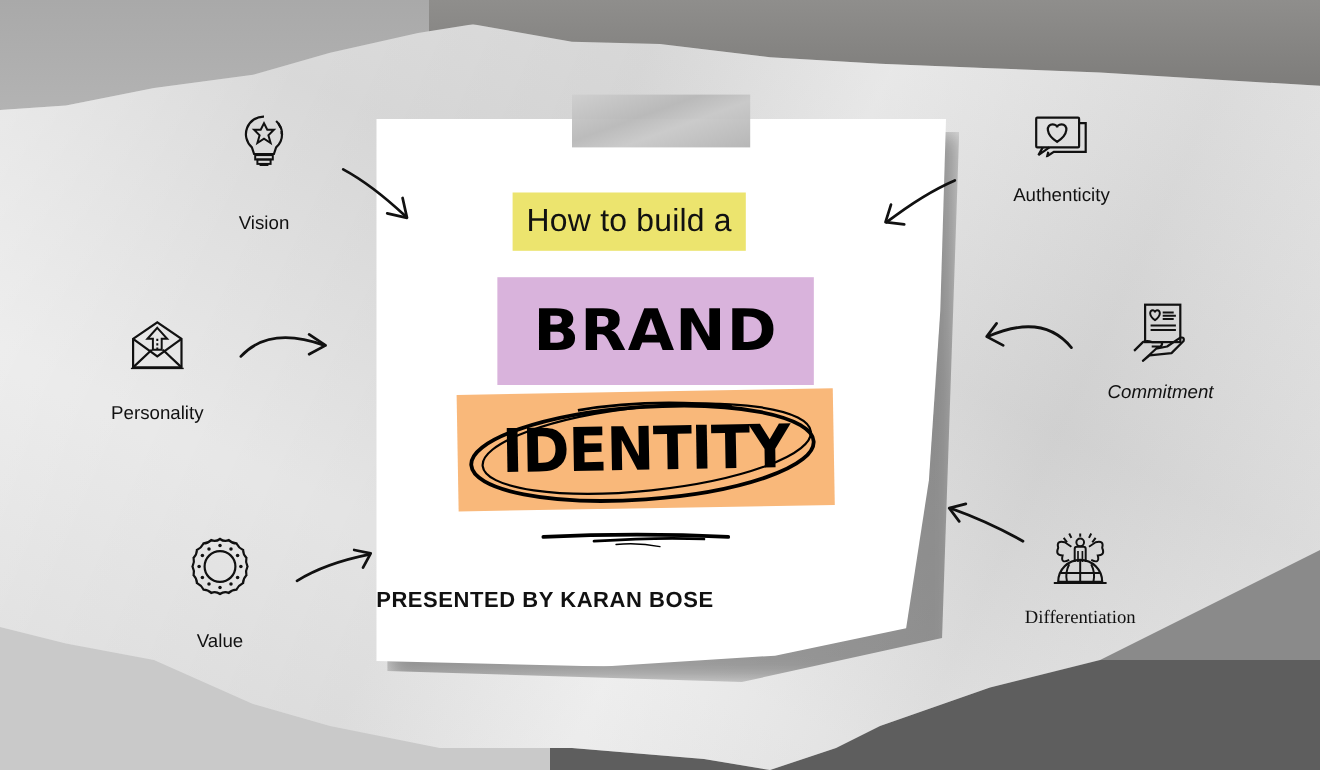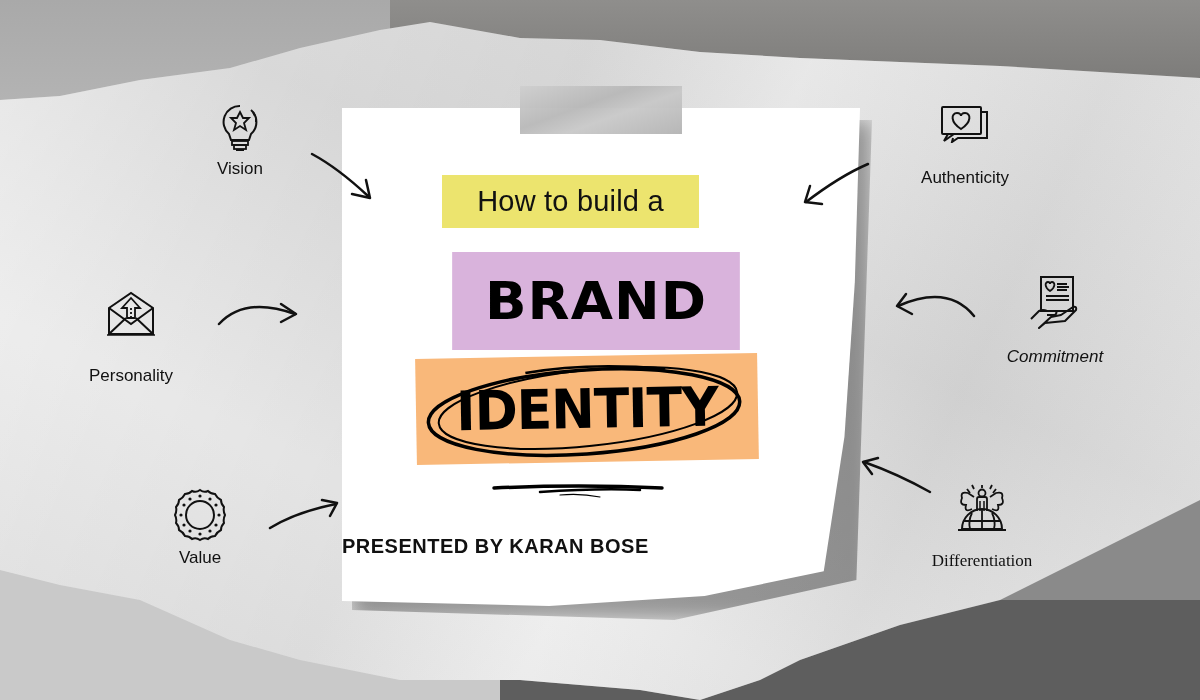--- a/index.html
+++ b/index.html
@@ -41,21 +41,21 @@
     position: absolute; left: 342px; top: 108px; width: 518px; height: 498px;
     background: #ffffff;
     clip-path: polygon(0 0, 100% 0, 99% 35%, 97% 66%, 93% 93%, 70% 98%, 40% 100%, 0 99%);
   }
   .tape {
     position: absolute; left: 520px; top: 86px; width: 162px; height: 48px;
     background: linear-gradient(160deg, #cfcfcf 0%, #b8b8b8 40%, #c8c8c8 60%, #b3b3b3 100%);
     opacity: 0.95;
   }
   .headline-1 {
-    position: absolute; left: 442px; top: 175px; width: 257px; height: 53px;
+    position: absolute; left: 466px; top: 175px; width: 212px; height: 53px;
     background: #ece46e;
     display: flex; align-items: center; justify-content: center;
     font-size: 29px; color: #111; letter-spacing: 0.2px;
   }
   .headline-2 {
     position: absolute; left: 459px; top: 252px; width: 274px; height: 98px;
     background: #d9b3dc;
     display: flex; align-items: center; justify-content: center;
     font-family: "DejaVu Sans", sans-serif; font-weight: 900; font-size: 52px;
     color: #000; letter-spacing: 1px; transform: scaleX(1.05);
@@ -117,24 +117,24 @@
 
 <div class="pillar" style="left:195px; top:103px; width:90px;">
   <svg class="icon" width="40" height="52" viewBox="0 0 40 52">
     <path d="M20 3 A 16 16 0 0 0 9 31 L 11 37 L 29 37 L 31 31 A 16 16 0 0 0 31 7" fill="none" stroke="#111" stroke-width="2"></path>
     <path d="M33 9 L 35 13 M36 16 L 36 19" stroke="#111" stroke-width="2" fill="none"></path>
     <path d="M20 9 L 23 15 L 29 15 L 24 20 L 26 27 L 20 23 L 14 27 L 16 20 L 11 15 L 17 15 Z" fill="none" stroke="#111" stroke-width="1.8"></path>
     <rect x="12" y="38" width="16" height="4" fill="none" stroke="#111" stroke-width="1.8"></rect>
     <rect x="14" y="42" width="12" height="4" fill="none" stroke="#111" stroke-width="1.8"></rect>
     <path d="M16 47 L 24 47" stroke="#111" stroke-width="2"></path>
   </svg>
-  <span class="label" style="margin-top:4px;">Vision</span>
-</div>
-
-<div class="pillar" style="left:76px; top:290px; width:110px;">
+  <span class="label" style="margin-top:38px;">Vision</span>
+</div>
+
+<div class="pillar" style="left:88px; top:290px; width:110px;">
   <svg class="icon" width="50" height="46" viewBox="0 0 50 46">
     <path d="M3 18 L 25 3 L 47 18 L 47 44 L 3 44 Z" fill="none" stroke="#111" stroke-width="2"></path>
     <path d="M3 44 L 20 28 M47 44 L 30 28 M3 18 L 25 34 L 47 18" fill="none" stroke="#111" stroke-width="2"></path>
     <path d="M25 8 L 34 18 L 29 18 L 29 28 L 21 28 L 21 18 L 16 18 Z" fill="none" stroke="#111" stroke-width="1.8"></path>
     <path d="M25 18 L 25 20 M25 22 L 25 24 M25 26 L 25 28" stroke="#111" stroke-width="1.8"></path>
     <path d="M1 45 L 49 45" stroke="#111" stroke-width="1.5"></path>
   </svg>
   <span class="label" style="margin-top:30px;">Personality</span>
 </div>
 
@@ -150,21 +150,21 @@
         <circle cx="43" cy="37" r="1.6"></circle>
         <circle cx="37" cy="43" r="1.6"></circle>
       <circle cx="27" cy="46" r="1.6"></circle>
         <circle cx="17" cy="43" r="1.6"></circle>
         <circle cx="11" cy="37" r="1.6"></circle>
       <circle cx="8" cy="27" r="1.6"></circle>
         <circle cx="11" cy="17" r="1.6"></circle>
         <circle cx="17" cy="11" r="1.6"></circle>
     </g>
   </svg>
-  <span class="label" style="margin-top:6px;">Value</span>
+  <span class="label" style="margin-top:31px;">Value</span>
 </div>
 
 <div class="pillar" style="left:900px; top:105px; width:130px;">
   <svg class="icon" width="50" height="38" viewBox="0 0 50 38">
     <path d="M40 7 L 47 7 L 47 33 L 18 33 L 12 37 L 13 33" fill="none" stroke="#111" stroke-width="2"></path>
     <rect x="2" y="2" width="39" height="27" rx="1" fill="none" stroke="#111" stroke-width="2"></rect>
     <path d="M21 24 C 10 17 11 8 17 8 C 20 8 21 10 21 11 C 21 10 22 8 25 8 C 31 8 32 17 21 24 Z" fill="none" stroke="#111" stroke-width="2"></path>
     <path d="M8 29 L 4 36 L 14 29" fill="none" stroke="#111" stroke-width="2"></path>
   </svg>
   <span class="label" style="margin-top:25px;">Authenticity</span>

